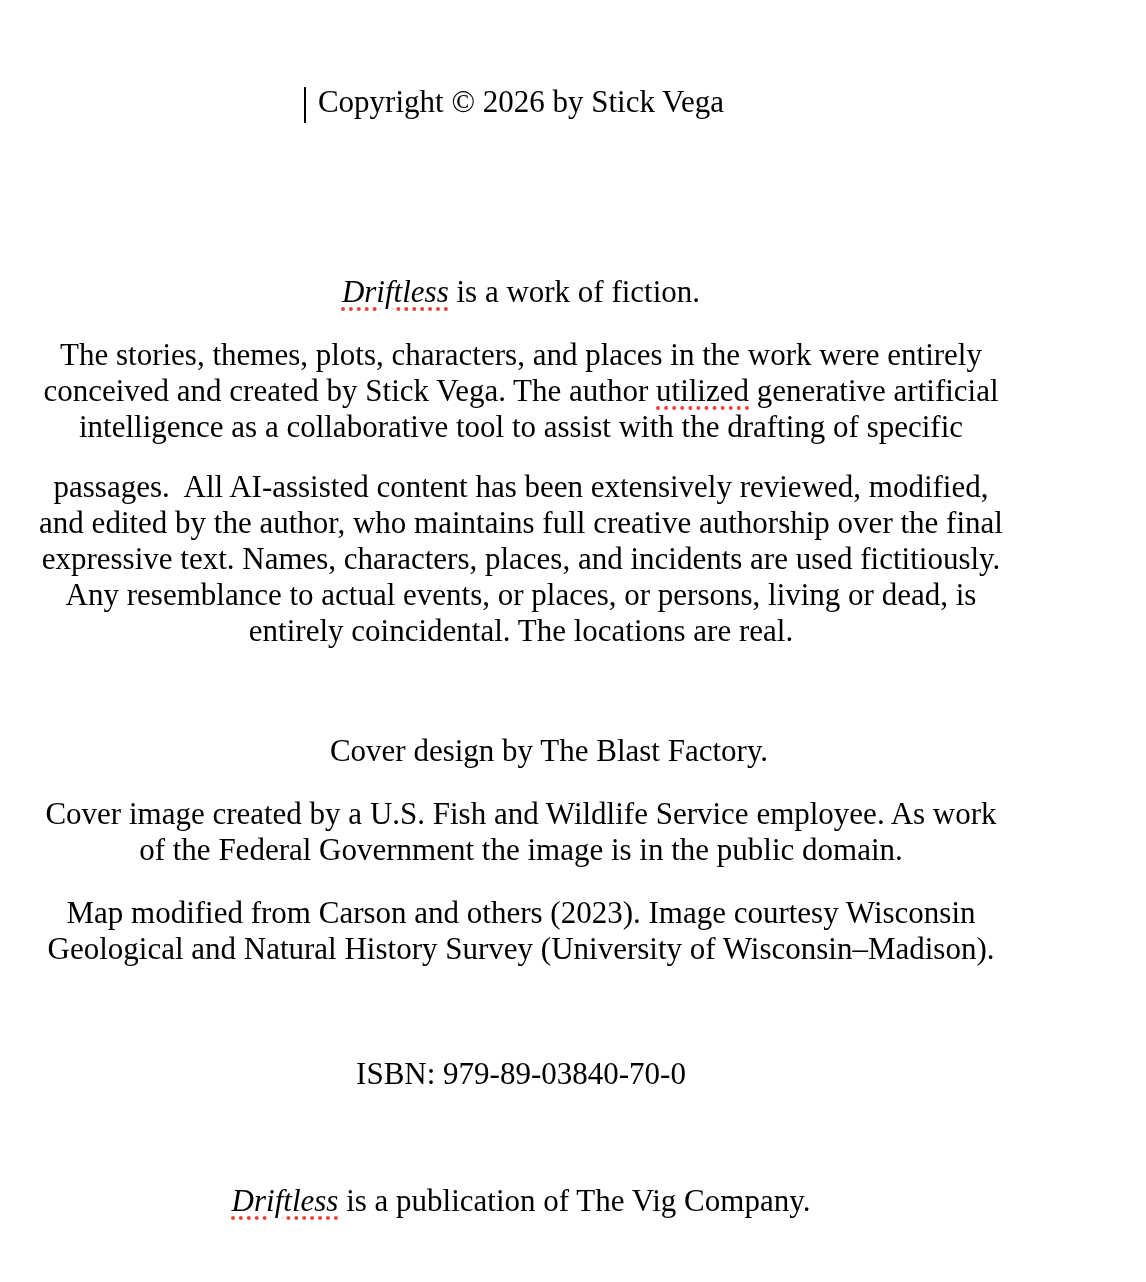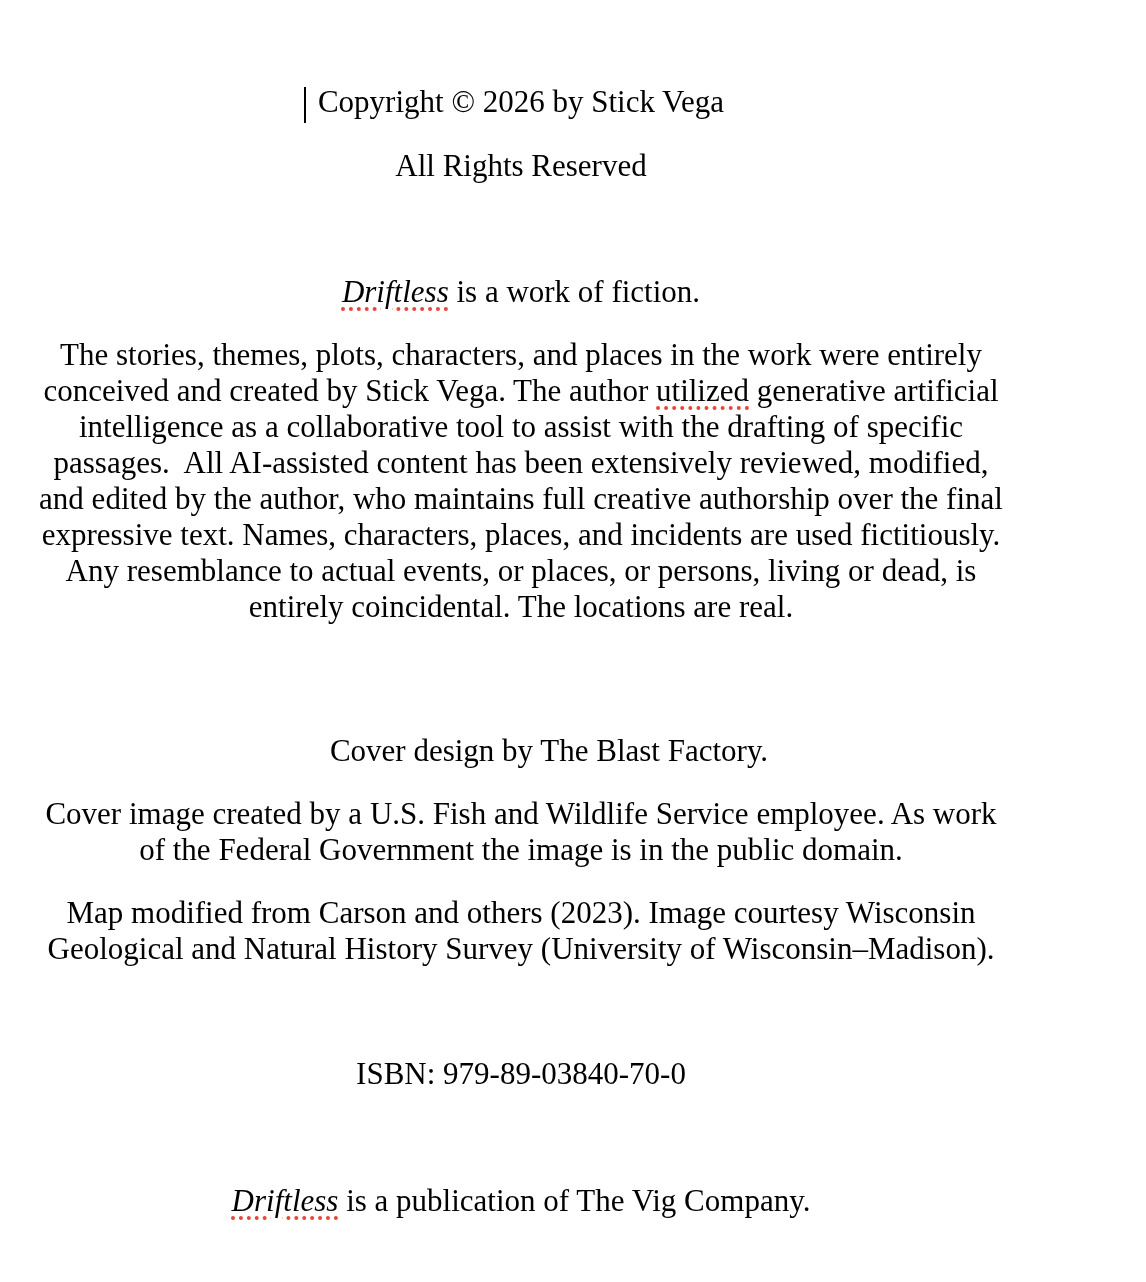--- a/index.html
+++ b/index.html
@@ -55,33 +55,30 @@
 <body>
 
 <div class="page">
 
   <div class="caret"></div>
 
   <p class="para" style="top:68px;">
     <span>Copyright © 2026 by Stick Vega</span>
   </p>
 
-  <p class="para" style="top:132px;">
-    <span>All Rights Reserved</span>
-  </p>
 
   <p class="para" style="top:258px;">
     <span class="ital spell">Driftless</span><span> is a work of fiction.</span>
   </p>
 
   <p class="para" style="top:321px;">
     <span class="ln">The stories, themes, plots, characters, and places in the work were entirely</span>
     <span class="ln"><span>conceived and created by Stick Vega. The author </span><span class="spell">utilized</span><span> generative artificial</span></span>
     <span class="ln">intelligence as a collaborative tool to assist with the drafting of specific</span>
-    <span class="ln" style="white-space:pre;">passages.  All AI-assisted content has been extensively reviewed, modified,</span>
+    <span class="ln" style="white-space:pre;margin-top:24px;">passages.  All AI-assisted content has been extensively reviewed, modified,</span>
     <span class="ln">and edited by the author, who maintains full creative authorship over the final</span>
     <span class="ln">expressive text. Names, characters, places, and incidents are used fictitiously.</span>
     <span class="ln">Any resemblance to actual events, or places, or persons, living or dead, is</span>
     <span class="ln">entirely coincidental. The locations are real.</span>
   </p>
 
 
   <p class="para" style="top:717px;margin-left:28px;">
     <span>Cover design by The Blast Factory.</span>
   </p>

